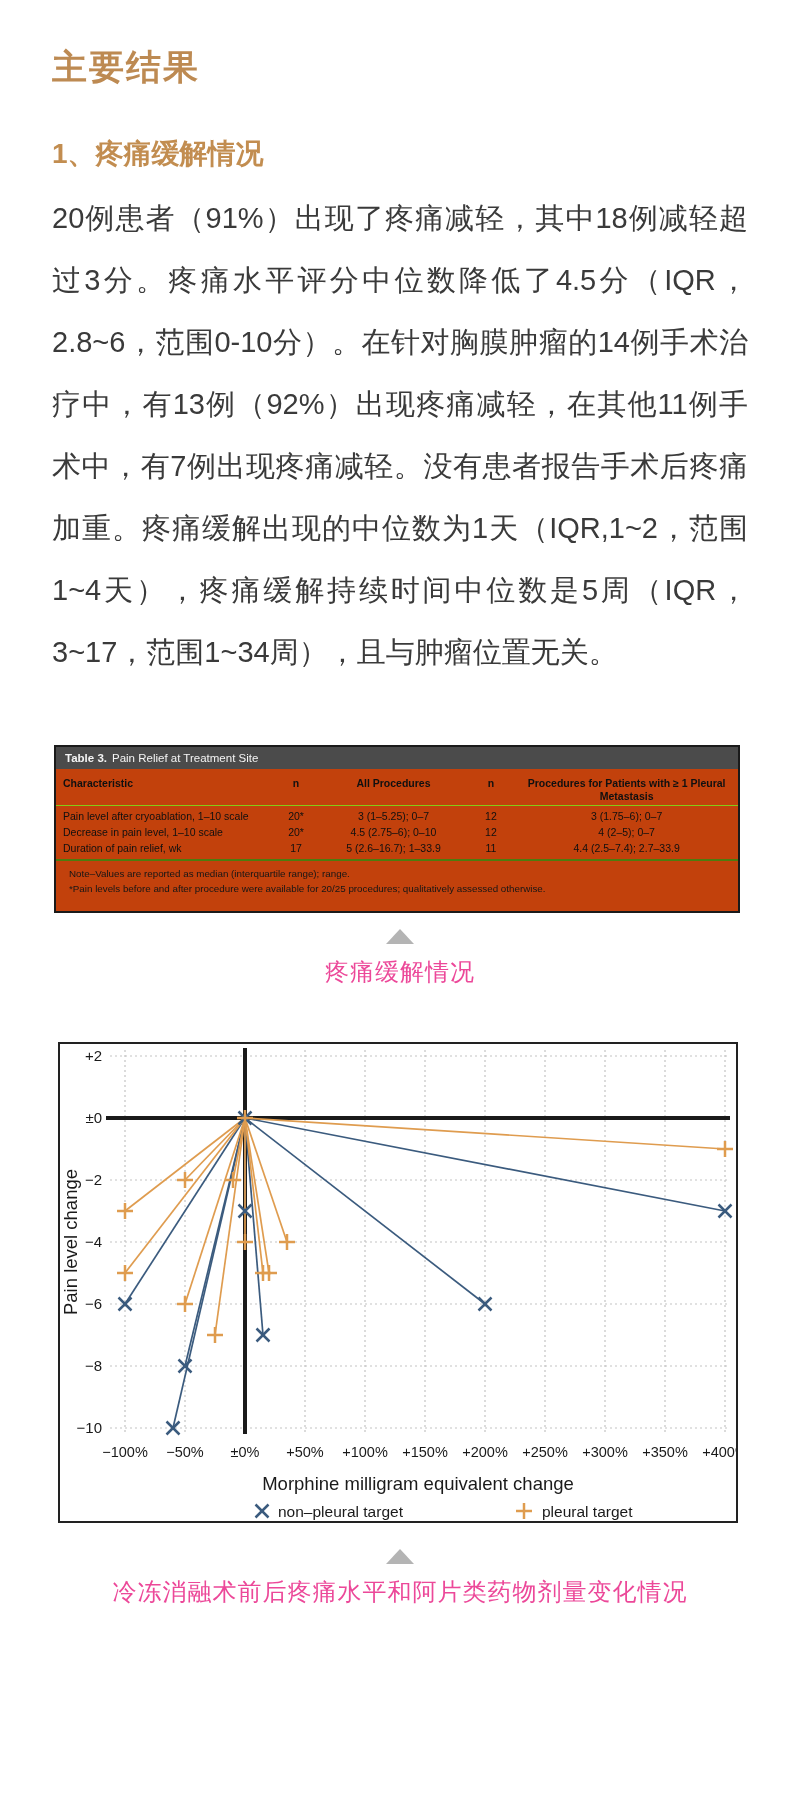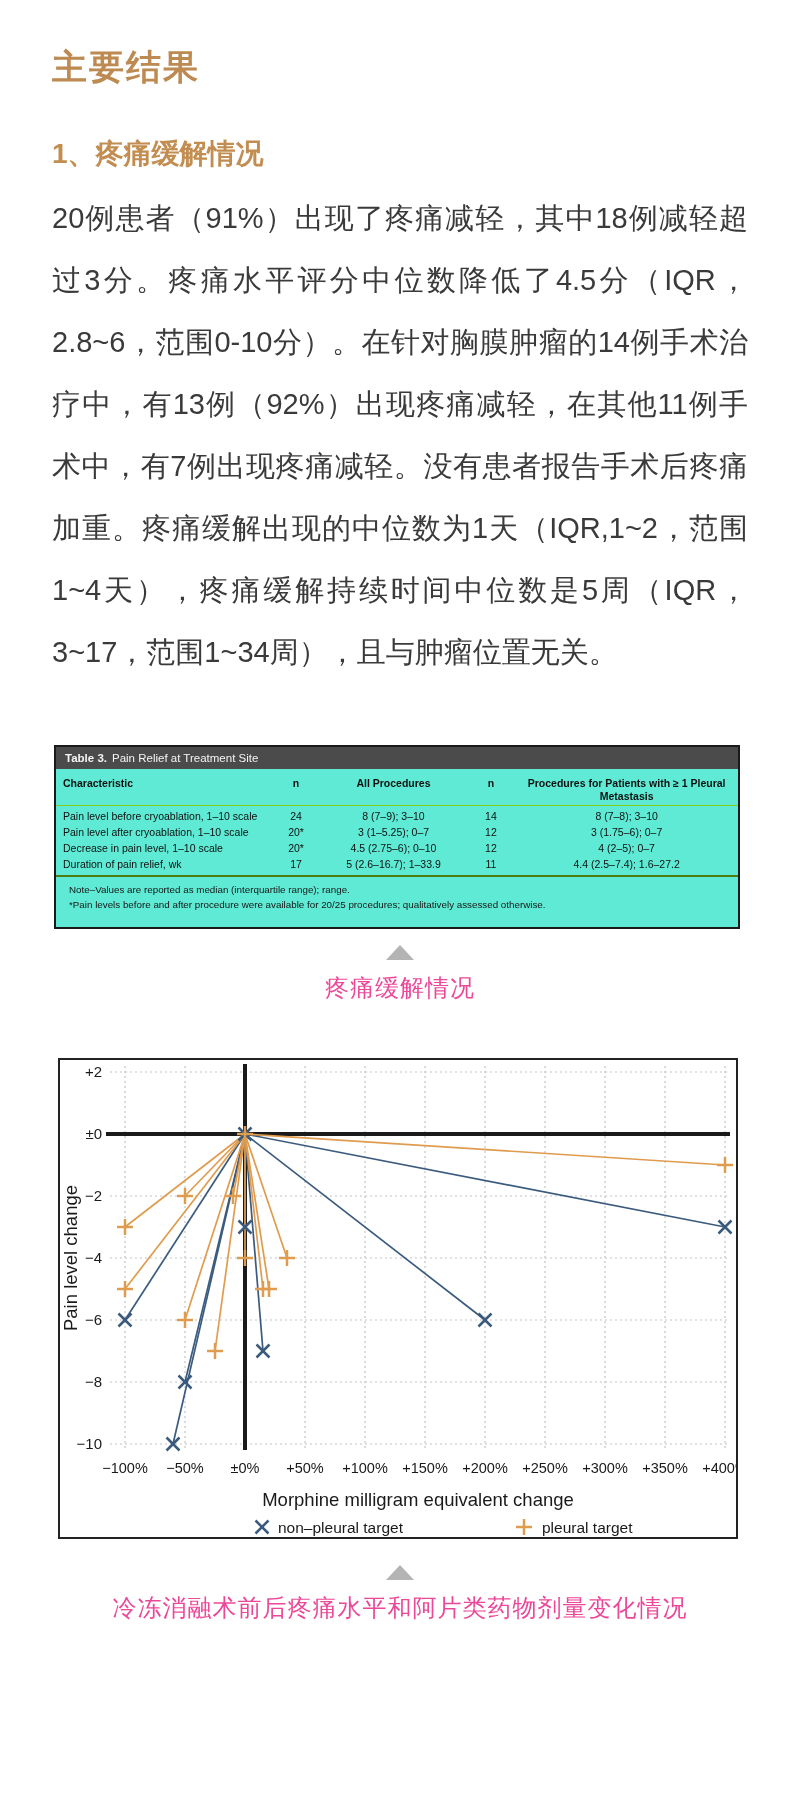--- a/index.html
+++ b/index.html
@@ -13,21 +13,21 @@
   }
   h2.sub { font-size:28px; font-weight:700; color:#c28d50; margin:44px 0 0 0; }
   p.body {
     font-size:29px; line-height:62px; color:#3a3a3a;
     text-align:justify; margin:14px 0 0 0;
   }
 
   
   .table-figure {
     margin:62px 0 0 2px; width:686px;
-    border:2px solid #1a1a1a; background:#5eead4; box-sizing:border-box;
+    border:2px solid #1a1a1a; background:#c2410c; box-sizing:border-box;
   }
   .tbl-titlebar { background:#4b4b4b; color:#f4f4f4; font-size:11.5px; padding:5px 9px; }
   .tbl-titlebar .tbl-label { font-weight:700; margin-right:5px; }
   table.tbl { width:100%; border-collapse:collapse; margin-top:5px; }
   table.tbl th {
     font-size:10.5px; font-weight:700; color:#101010;
     text-align:center; vertical-align:top;
     padding:3px 3px 3px; border-bottom:1px solid #84cc16; line-height:1.2;
   }
   table.tbl th.c0 { text-align:left; padding-left:7px; width:31%; }
@@ -75,46 +75,39 @@
           <tr>
             <th class="c0">Characteristic</th>
             <th class="c1">n</th>
             <th class="c2">All Procedures</th>
             <th class="c3">n</th>
             <th class="c4">Procedures for Patients with ≥ 1 Pleural Metastasis</th>
           </tr>
         </thead>
       <tbody id="tbl-body">
           <tr>
-            <td class="c0">Pain level before cryoablation, 1–10 scale</td>
-            <td class="c1">24</td>
-            <td class="c2">8 (7–9); 3–10</td>
-            <td class="c3">14</td>
-            <td class="c4">8 (7–8); 3–10</td>
-          </tr>
-          <tr>
             <td class="c0">Pain level after cryoablation, 1–10 scale</td>
             <td class="c1">20*</td>
             <td class="c2">3 (1–5.25); 0–7</td>
             <td class="c3">12</td>
             <td class="c4">3 (1.75–6); 0–7</td>
           </tr>
           <tr>
             <td class="c0">Decrease in pain level, 1–10 scale</td>
             <td class="c1">20*</td>
             <td class="c2">4.5 (2.75–6); 0–10</td>
             <td class="c3">12</td>
             <td class="c4">4 (2–5); 0–7</td>
           </tr>
           <tr>
             <td class="c0">Duration of pain relief, wk</td>
             <td class="c1">17</td>
             <td class="c2">5 (2.6–16.7); 1–33.9</td>
             <td class="c3">11</td>
-            <td class="c4">4.4 (2.5–7.4); 1.6–27.2</td>
+            <td class="c4">4.4 (2.5–7.4); 2.7–33.9</td>
           </tr>
         </tbody>
     </table>
     <div class="tbl-notes" id="tbl-notes">
         <div>Note–Values are reported as median (interquartile range); range.</div>
         <div>*Pain levels before and after procedure were available for 20/25 procedures; qualitatively assessed otherwise.</div>
       </div>
   </figure>
 
   <div class="sep first">

